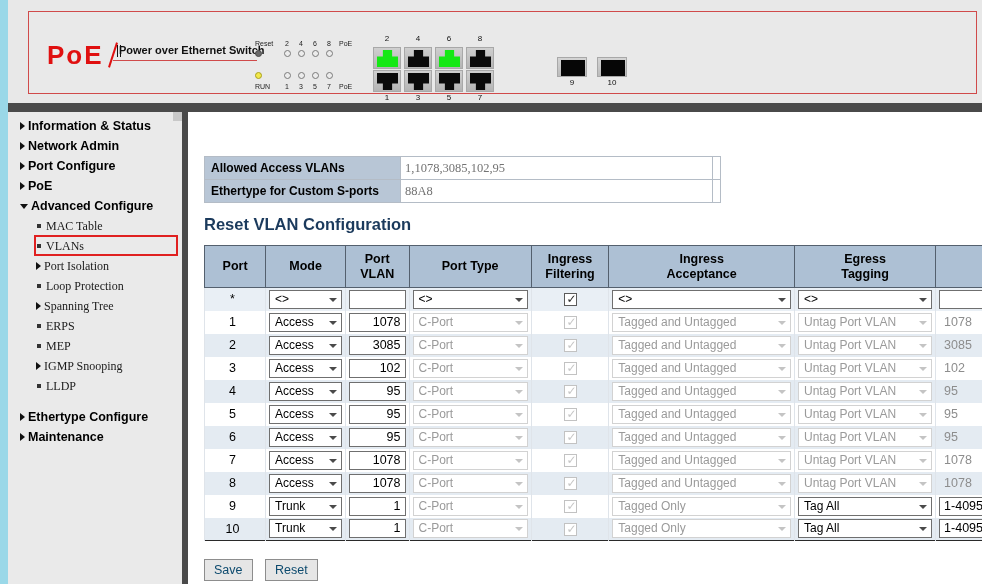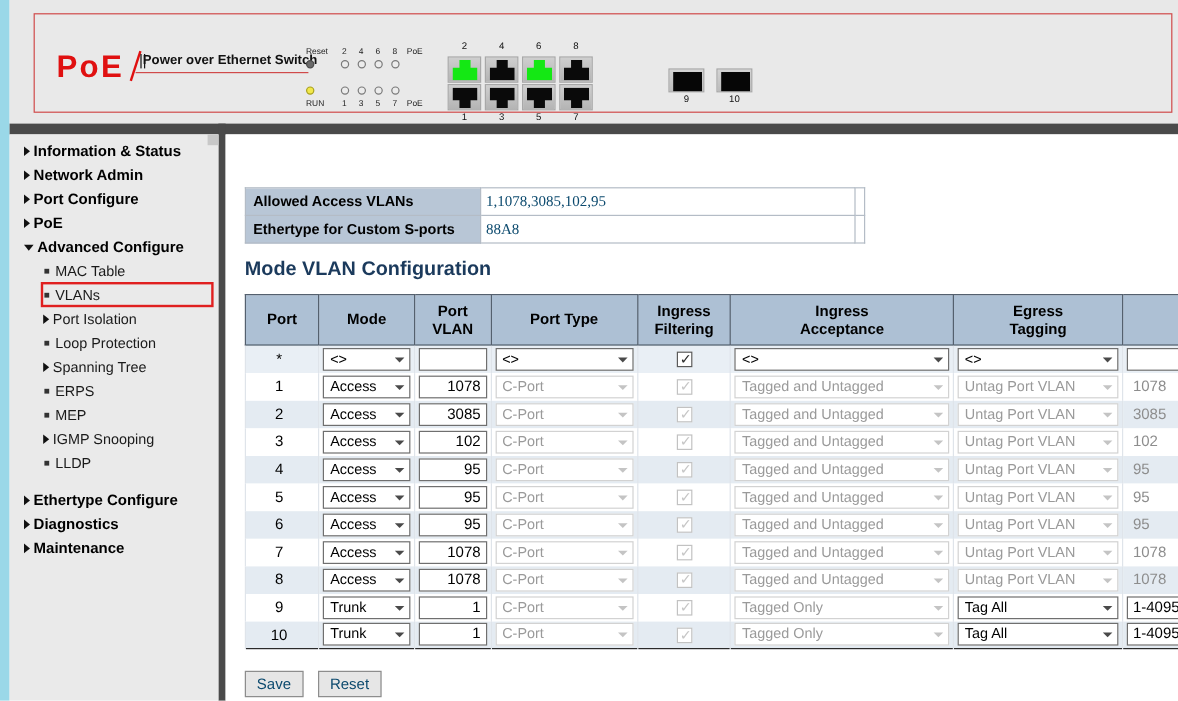--- a/index.html
+++ b/index.html
@@ -111,21 +111,21 @@
     background:#c8c8c8;
   }
   .nav { position:absolute; left:0; top:4px; width:174px; }
   .nav-item {
     display:flex; align-items:center;
     height:20px; padding-left:12px;
     font-size:12.5px; color:#000;
     white-space:nowrap; cursor:pointer;
   }
   .nav-item.top { font-weight:bold; font-size:12.5px;text-align:right; }
-  .nav-item.sub { padding-left:28px; font-weight:normal; font-size:12px; color:#1a1a1a; }
+  .nav-item.sub { padding-left:28px; font-weight:normal; font-size:12px; color:#1a1a1a;font-family:Liberation Serif, serif; }
   .arrow-r {
     width:0;height:0;
     border-left:5px solid #111; border-top:4px solid transparent; border-bottom:4px solid transparent;
     margin-right:3px; flex:0 0 auto;
   }
   .arrow-d {
     width:0;height:0;
     border-top:5px solid #111; border-left:4px solid transparent; border-right:4px solid transparent;
     margin-right:3px; flex:0 0 auto;
   }
@@ -167,21 +167,21 @@
     background:#fff;
   }
   .global-table td { padding:0; border:1px solid #b4bcc6; height:23px; }
   .gt-label {
     background:#b8c6d6; font-weight:bold; font-size:12px; color:#000;
     padding:0 6px !important; white-space:nowrap; width:196px;
   }
   .gt-field { width:312px; background:#fff; }
   .gt-input {
     width:100%; height:21px; border:none; outline:none;
-    font-family:"Liberation Serif", serif; font-size:12.5px; color:#0c4a6e;
+    font-family:"Liberation Serif", serif; font-size:12.5px; color:#737373;
     padding:0 4px; background:transparent;
   }
   .gt-spacer { width:8px; background:#fff; border-left:1px solid #c9c9c9 !important; }
 
   
   .pv-wrap { position:absolute; left:16px; top:133px; width:778px; }
   table.pv {
     border-collapse:collapse; width:892px;
     border:1px solid #2a2a2a;
     table-layout:fixed;
@@ -422,24 +422,20 @@
           <span>IGMP Snooping</span>
         </div>
         <div class="nav-item sub">
           <span class="bullet-sq"></span>
           <span>LLDP</span>
         </div>
         <div class="nav-gap"></div>
         <div class="nav-item top">
           <span class="arrow-r"></span>
           <span>Ethertype Configure</span>
-        </div>
-        <div class="nav-item top">
-          <span class="arrow-r"></span>
-          <span>Diagnostics</span>
         </div>
         <div class="nav-item top">
           <span class="arrow-r"></span>
           <span>Maintenance</span>
         </div>
       </div>
   <div class="highlight-box" style="top: 123px; border-color: rgb(224, 32, 32);"></div>
     </div>
 
   <div class="content">
@@ -457,21 +453,21 @@
         <tr>
           <td class="gt-label">Ethertype for Custom S-ports</td>
           <td class="gt-field">
             <input class="gt-input" type="text" value="88A8" style="">
           </td>
           <td class="gt-spacer"></td>
         </tr>
       </tbody>
     </table>
 
-    <h2 class="section-title">Mode VLAN Configuration</h2>
+    <h2 class="section-title">Reset VLAN Configuration</h2>
 
     <div class="pv-wrap">
       <table class="pv">
         <colgroup>
           <col class="c-port">
             <col class="c-mode">
             <col class="c-pvlan">
             <col class="c-ptype">
           <col class="c-ingf">
             <col class="c-inga">

